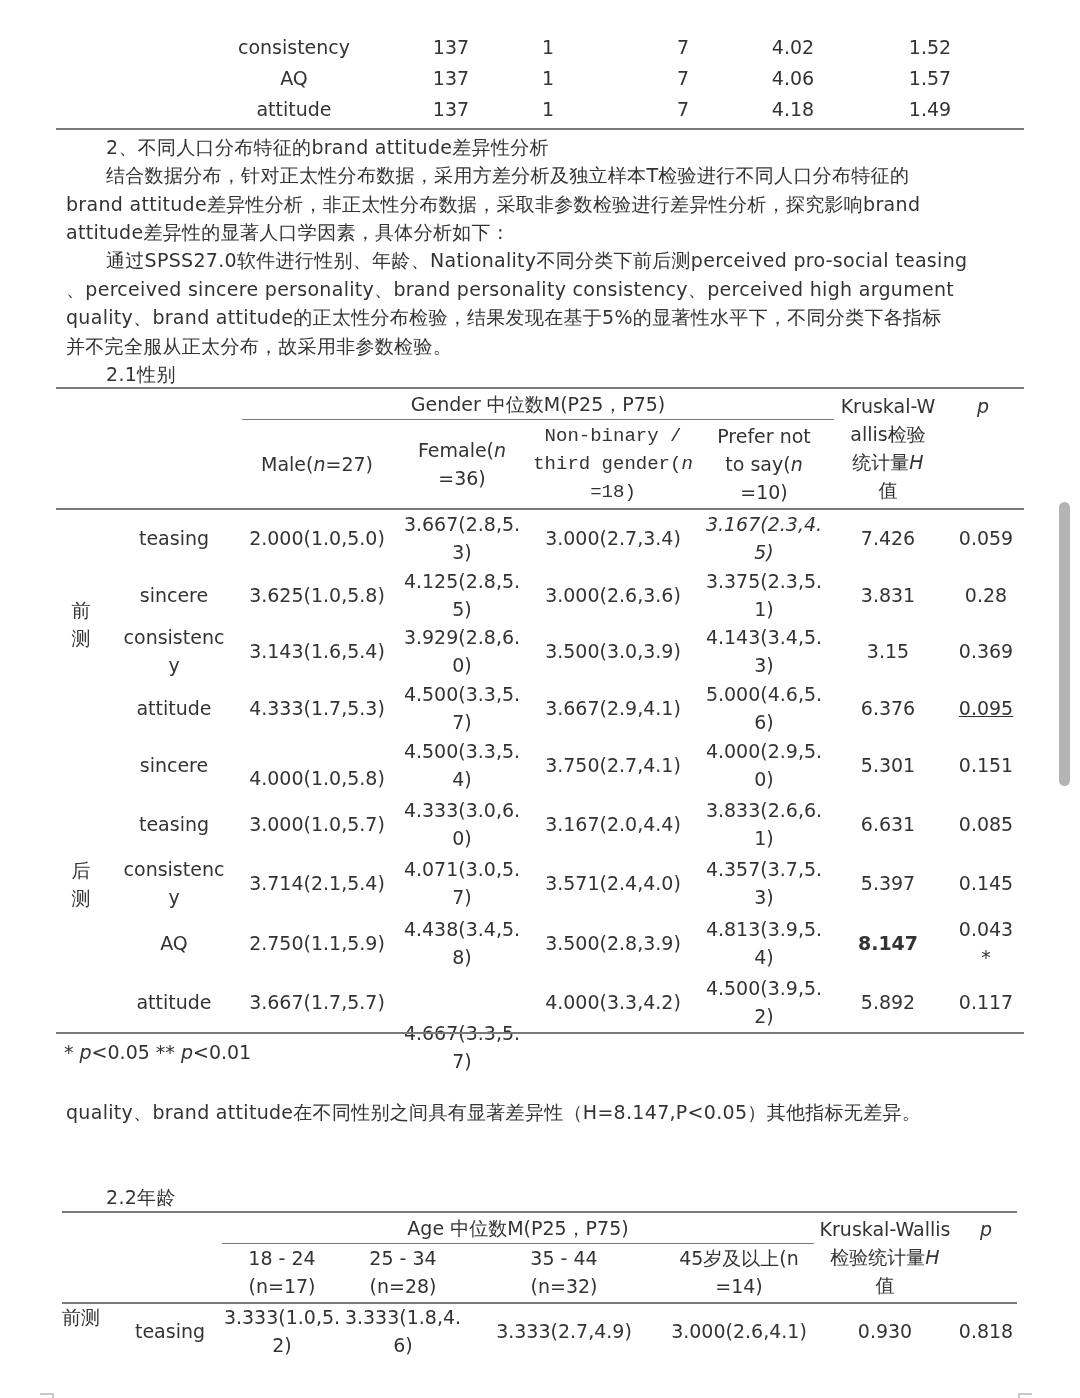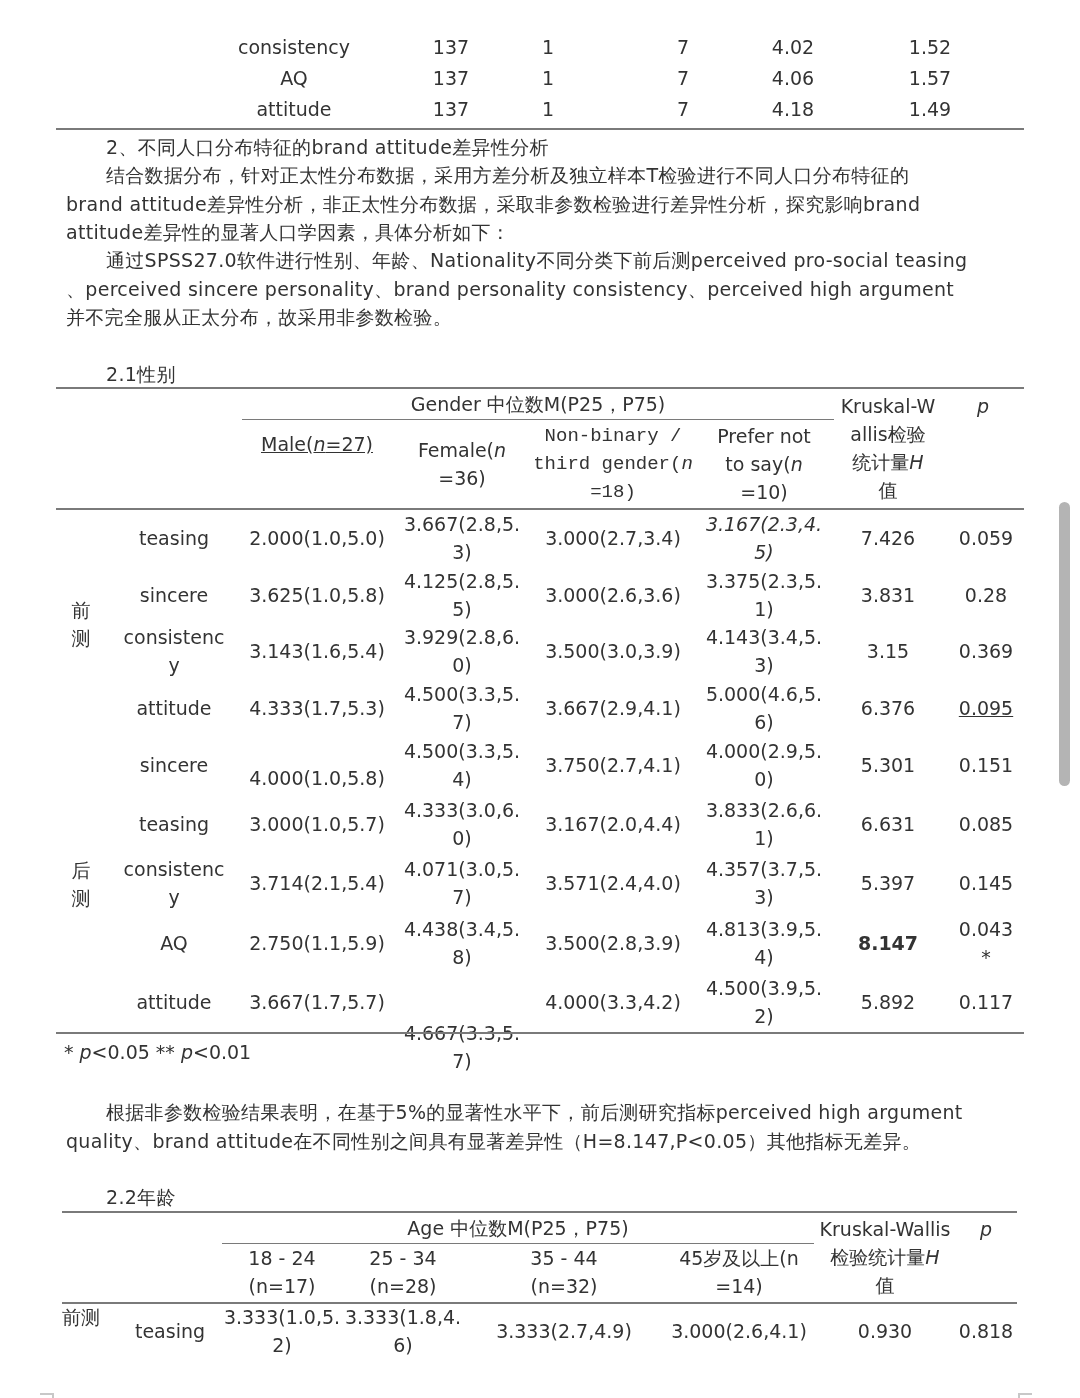--- a/index.html
+++ b/index.html
@@ -52,30 +52,31 @@
 
 <div class="para indent" style="top:133px;">2、不同人口分布特征的brand attitude差异性分析</div>
 <div class="para" style="top:161px;">
   <div class="indent">结合数据分布，针对正太性分布数据，采用方差分析及独立样本T检验进行不同人口分布特征的</div>
   <div>brand attitude差异性分析，非正太性分布数据，采取非参数检验进行差异性分析，探究影响brand</div>
   <div>attitude差异性的显著人口学因素，具体分析如下：</div>
 </div>
 <div class="para" style="top:246px;">
   <div class="indent">通过SPSS27.0软件进行性别、年龄、Nationality不同分类下前后测perceived pro-social teasing</div>
   <div>、perceived sincere personality、brand personality consistency、perceived high argument</div>
+  <div>quality、brand attitude的正太性分布检验，结果发现在基于5%的显著性水平下，不同分类下各指标</div>
   <div>并不完全服从正太分布，故采用非参数检验。</div>
 </div>
 <div class="para indent" style="top:360px;">2.1性别</div>
 
 <div>
   <div class="line" style="top:387px;left:56px;width:968px;"></div>
   <div class="cell" style="top:390px;left:242px;width:592px;">Gender 中位数M(P25，P75)</div>
   <div class="line thin" style="top:419px;left:242px;width:592px;"></div>
 
-  <div class="cell" style="top:430px;left:242px;width:150px;text-decoration:underline;"><span>Male(</span><i>n</i><span>=27)</span></div>
+  <div class="cell" style="top:450px;left:242px;width:150px;"><span>Male(</span><i>n</i><span>=27)</span></div>
   <div class="cell" style="top:436px;left:392px;width:140px;"><span>Female(</span><i>n</i><br><span>=36)</span></div>
   <div class="cell" style="top:422px;left:532px;width:162px;font-family:Liberation Mono, monospace;"><span>Non-binary /</span><br><span>third gender(</span><i>n</i><br><span>=18)</span></div>
   <div class="cell" style="top:422px;left:694px;width:140px;"><span>Prefer not</span><br><span>to say(</span><i>n</i><br><span>=10)</span></div>
   <div class="cell" style="top:392px;left:834px;width:108px;"><span>Kruskal-W</span><br><span>allis检验</span><br><span>统计量</span><i>H</i><br><span>值</span></div>
   <div class="cell" style="top:392px;left:942px;width:82px;"><i>p</i></div>
   <div class="line" style="top:508px;left:56px;width:968px;"></div>
 
   <div class="cell" style="top:596px;left:66px;width:30px;"><span>前</span><br><span>测</span></div>
   <div class="cell" style="top:856px;left:66px;width:30px;"><span>后</span><br><span>测</span></div>
 
@@ -178,21 +179,20 @@
 2)</div>
     <div class="cell" style="top:988px;left:834px;width:108px;">5.892</div>
     <div class="cell" style="top:988px;left:942px;width:88px;">0.117</div>
   </div>
 
   <div class="line" style="top:1032px;left:56px;width:968px;"></div>
   <div class="abs" style="top:1038px;left:64px;line-height:28px;"><span>* </span><i>p</i><span>&lt;0.05 ** </span><i>p</i><span>&lt;0.01</span></div>
 </div>
 
 <div class="para" style="top:1098px;">
-  <div class="indent">根据非参数检验结果表明，在基于5%的显著性水平下，前后测研究指标perceived high argument</div>
   <div>quality、brand attitude在不同性别之间具有显著差异性（H=8.147,P&lt;0.05）其他指标无差异。</div>
 </div>
 
 <div class="para indent" style="top:1183px;">2.2年龄</div>
 
 <div>
   <div class="line" style="top:1211px;left:62px;width:955px;"></div>
   <div class="cell" style="top:1214px;left:222px;width:592px;">Age 中位数M(P25，P75)</div>
   <div class="line thin" style="top:1243px;left:222px;width:592px;"></div>
   <div class="cell" style="top:1244px;left:222px;width:120px;"><span>18 - 24</span><br><span>(n=17)</span></div>

